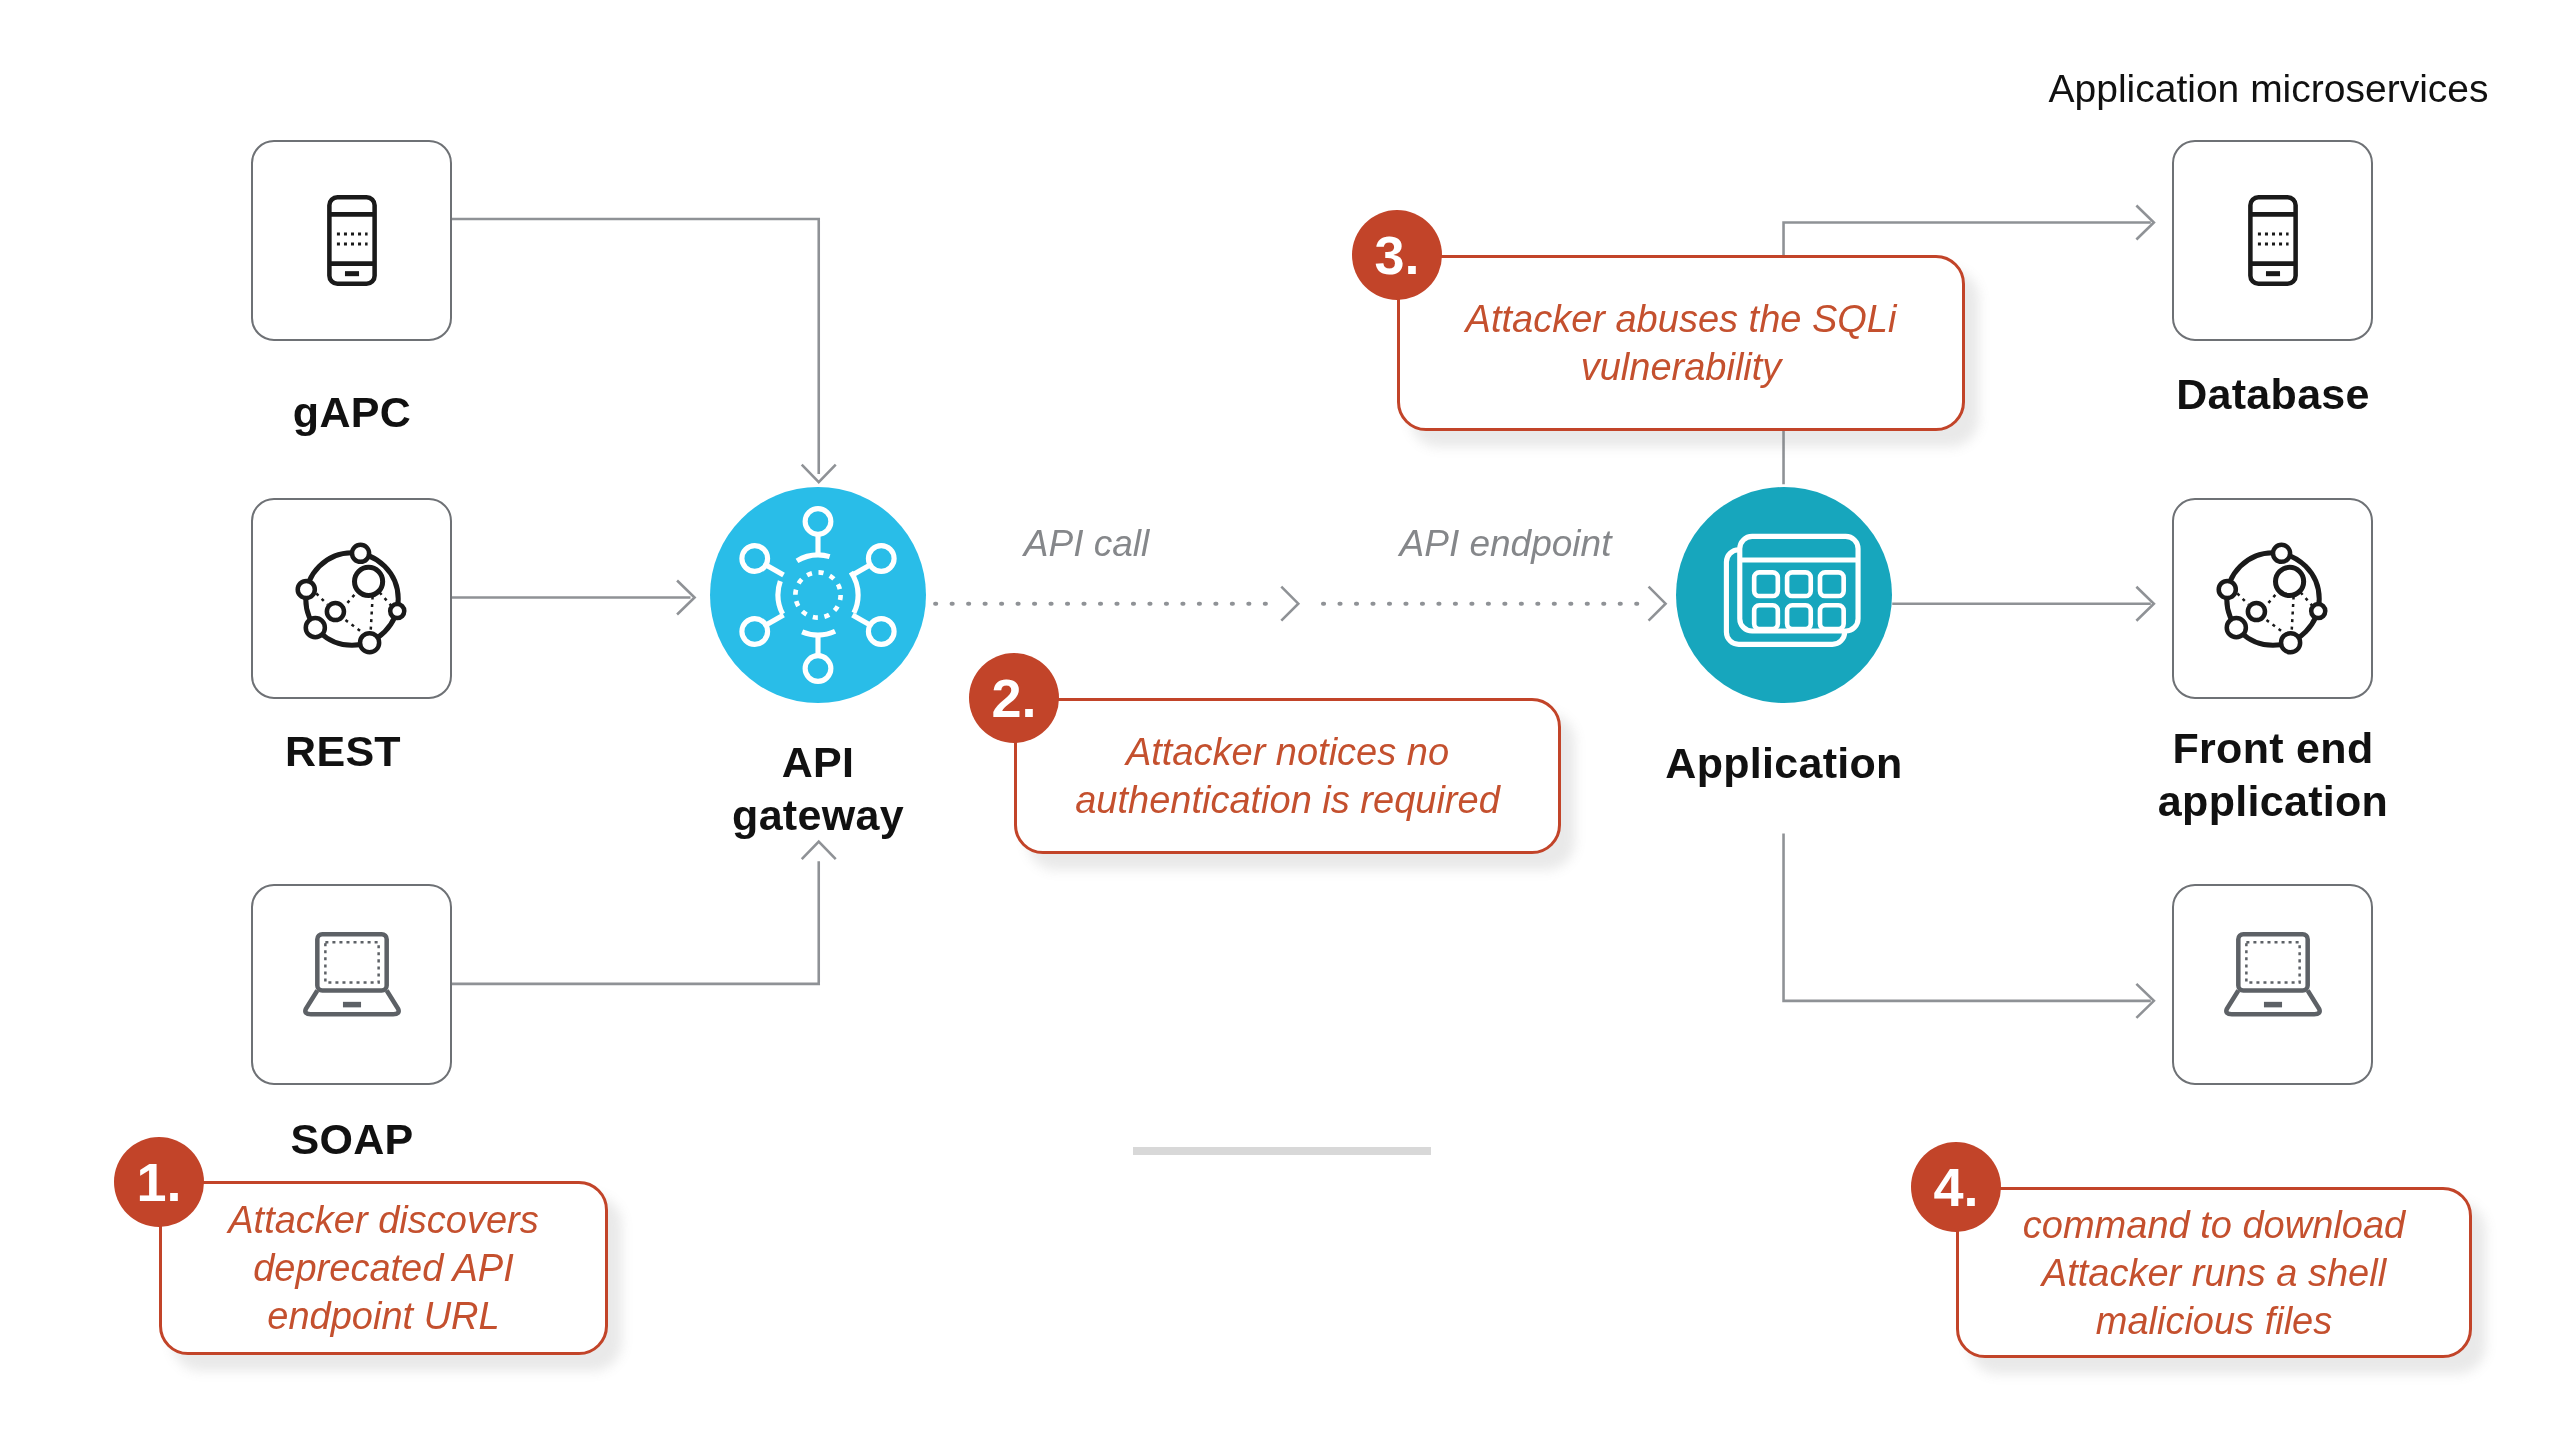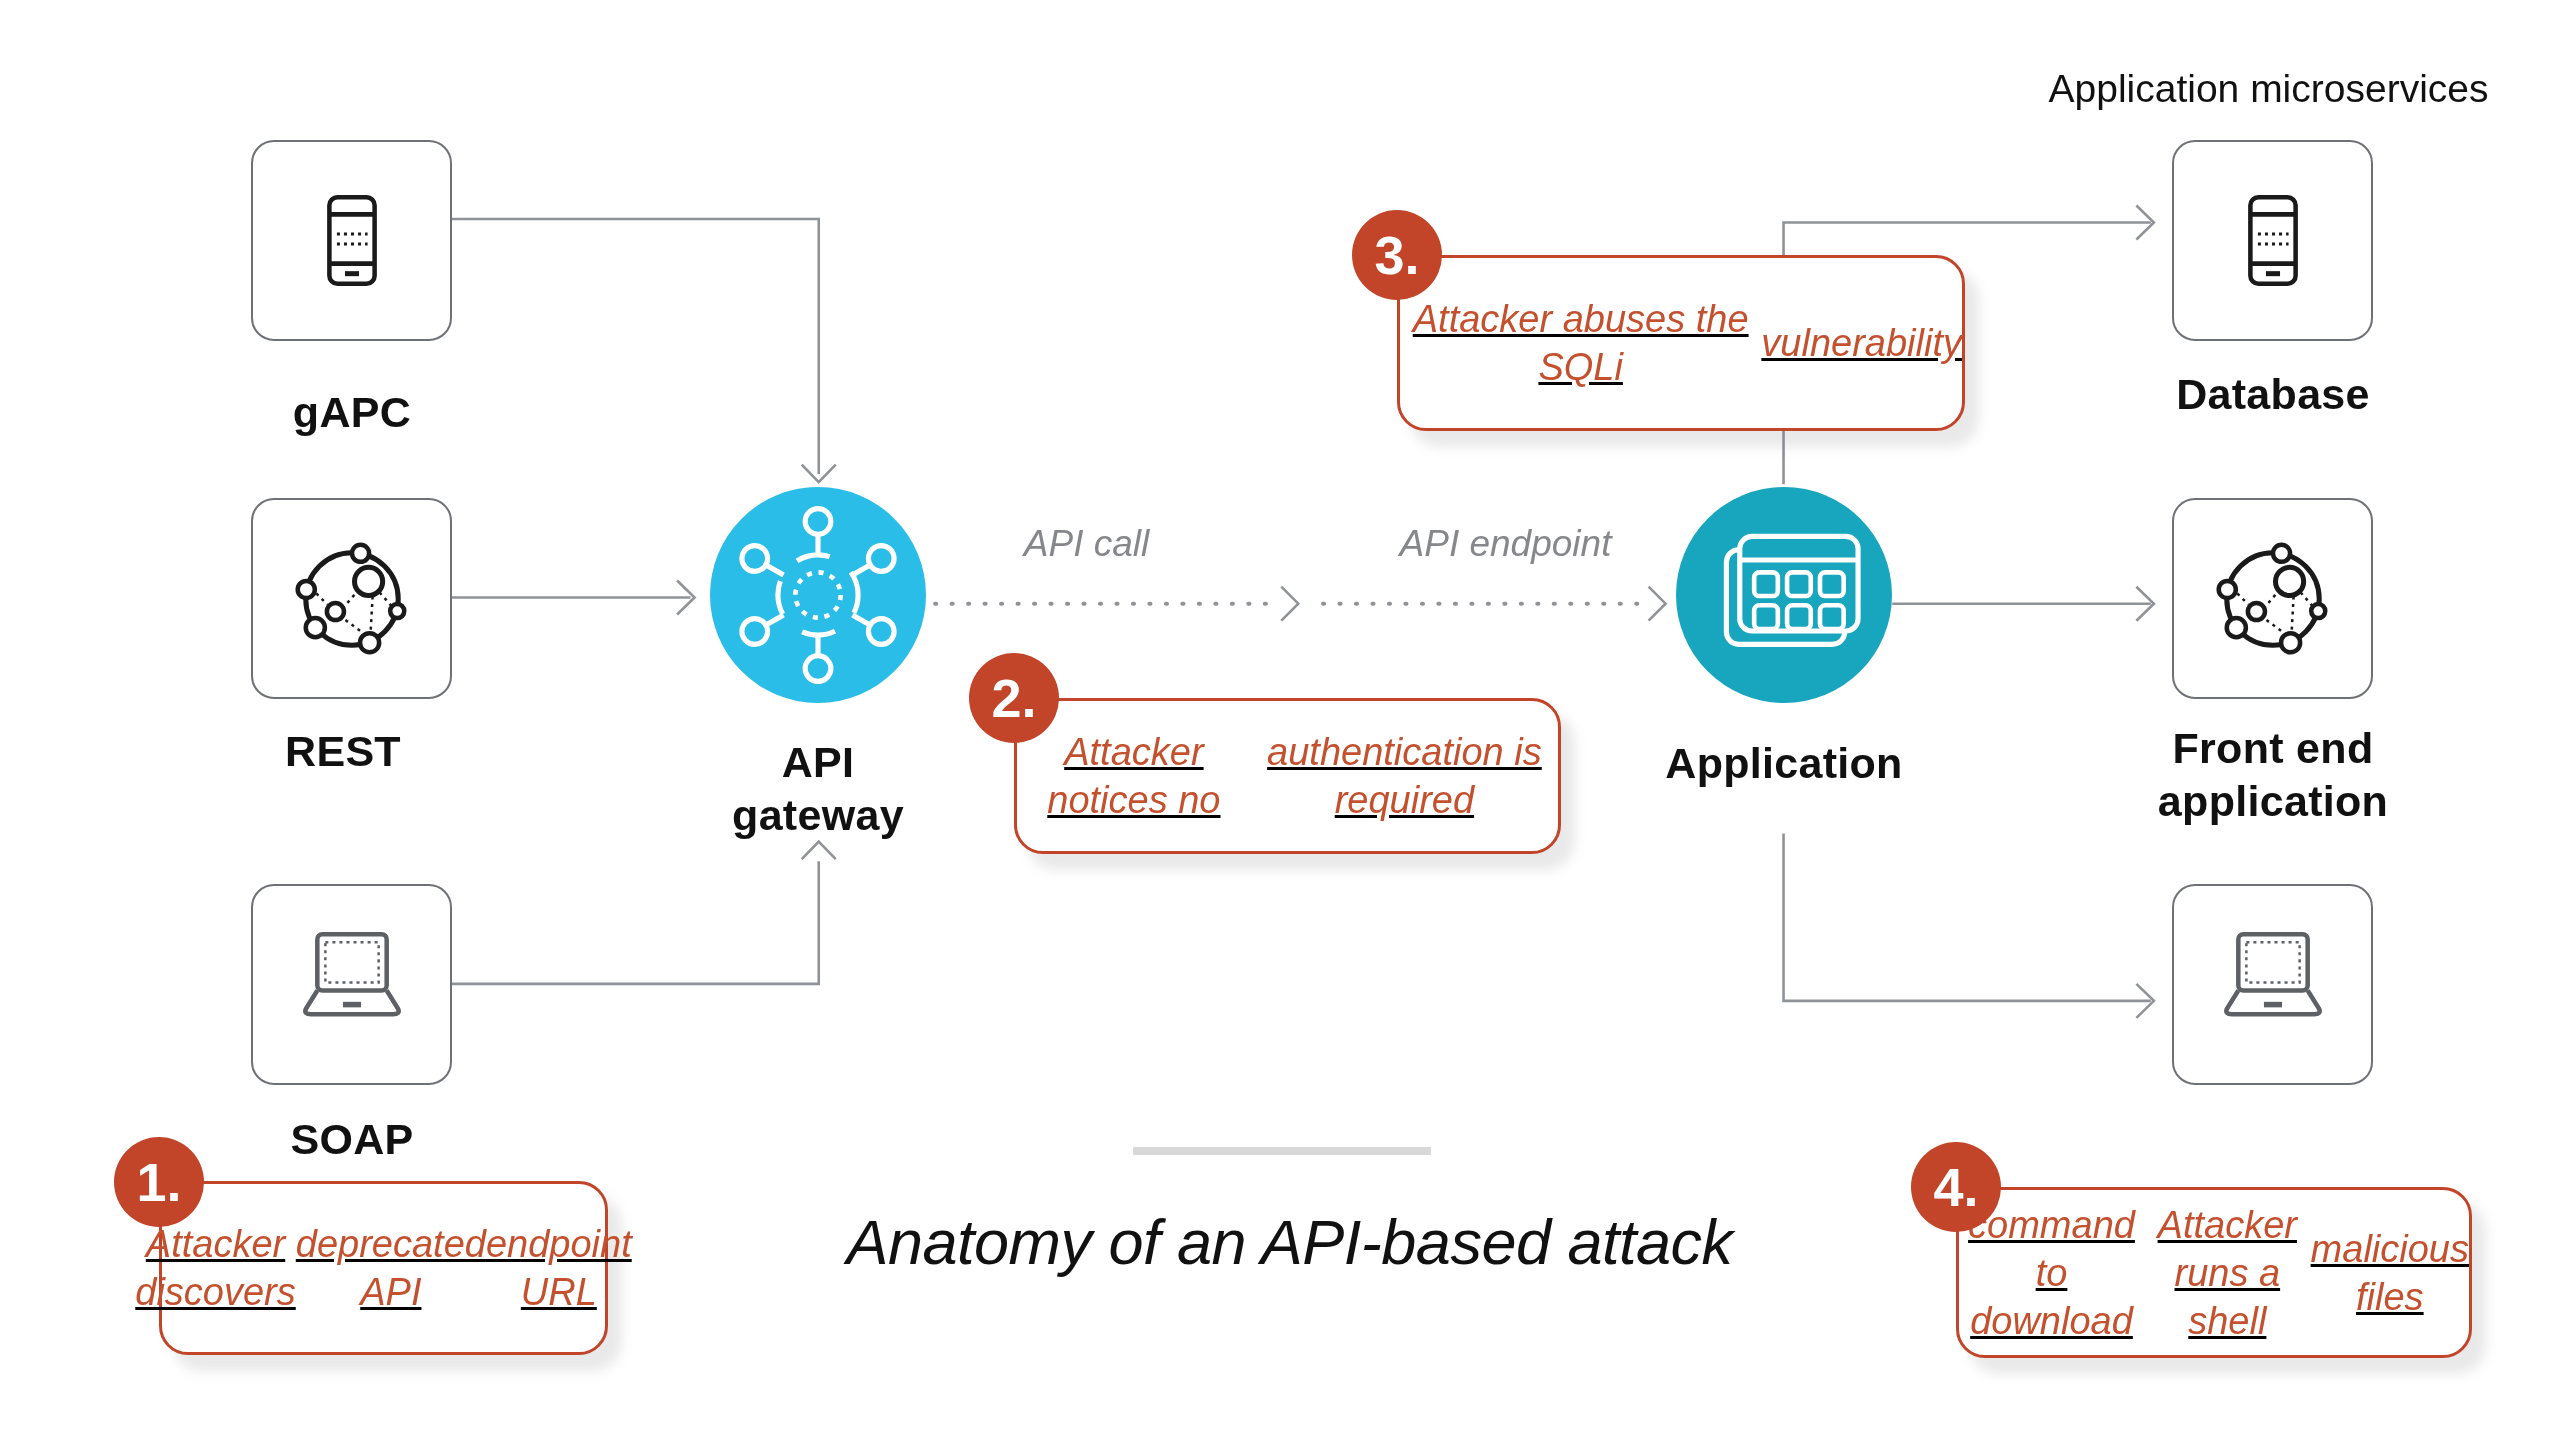--- a/index.html
+++ b/index.html
@@ -28,22 +28,22 @@
                display:flex;align-items:center;justify-content:center;}
   .gateway-bg{background:var(--cyan);}
   .application-bg{background:var(--teal);}
   .node-label{position:absolute;width:464px;text-align:center;font-size:43px;font-weight:700;
               color:var(--text-black);z-index:2;line-height:53px;letter-spacing:0.3px;}
   .micro-label{position:absolute;width:721px;text-align:center;font-size:39px;font-weight:400;
                color:var(--text-black);z-index:2;}
   .flow-label{position:absolute;width:361px;text-align:center;font-size:37px;font-style:italic;
               color:var(--muted-gray);z-index:2;}
   .callout{position:absolute;background:#ffffff;border:3.1px solid var(--red);border-radius:29px;
-           z-index:3;display:flex;align-items:center;justify-content:center;
-           box-shadow:13.4px 15.5px 11.3px rgba(120,120,120,0.16);text-decoration:underline;}
+           z-index:3;display:flex;flex-direction:column;align-items:center;justify-content:center;
+           box-shadow:13.4px 15.5px 11.3px rgba(120,120,120,0.16);}
   .callout-line{font-size:38px;font-style:italic;color:var(--red-text);line-height:48px;text-align:center;}
   .num-badge{position:absolute;width:90px;height:90px;border-radius:50%;background:var(--red);
              z-index:4;display:flex;align-items:center;justify-content:center;
              color:#ffffff;font-size:54px;font-weight:700;}
   .title{position:absolute;width:1133px;text-align:center;font-size:63px;font-style:italic;
          font-weight:400;color:var(--text-black);z-index:2;letter-spacing:-0.5px;}
   .divider{position:absolute;background:var(--divider-gray);z-index:2;}
   .icon-svg{display:block;}
   .stroke-black{stroke:var(--icon-black);fill:none;}
   .stroke-gray{stroke:var(--icon-gray);fill:none;}
@@ -221,16 +221,15 @@
   <div class="num-badge" style="left:1352px;top:210px;">3.</div>
 
   <div class="callout" style="left:1956px;top:1187px;width:516px;height:171px;">
     <div class="callout-line">command to download</div>
     <div class="callout-line">Attacker runs a shell</div>
     <div class="callout-line">malicious files</div>
   </div>
   <div class="num-badge" style="left:1911px;top:1142px;">4.</div>
 
   <div class="divider" style="left:1133px;top:1147px;width:298px;height:8.2px;"></div>
-  <div class="title" style="left:723px;top:1206px;">Anatomy of an API-based attack</div>
 
 </div>
 
 
 </body></html>

